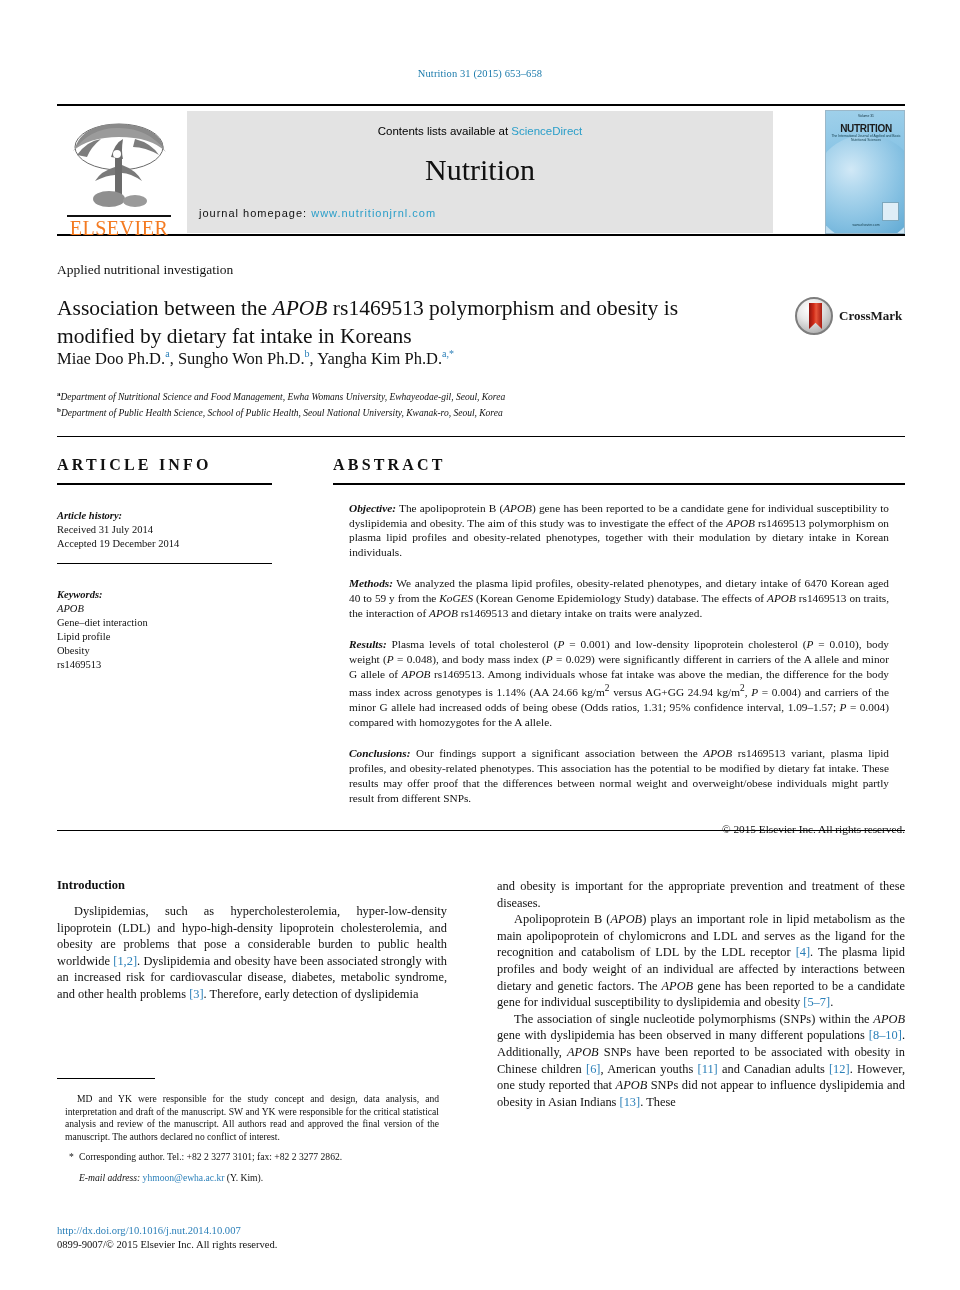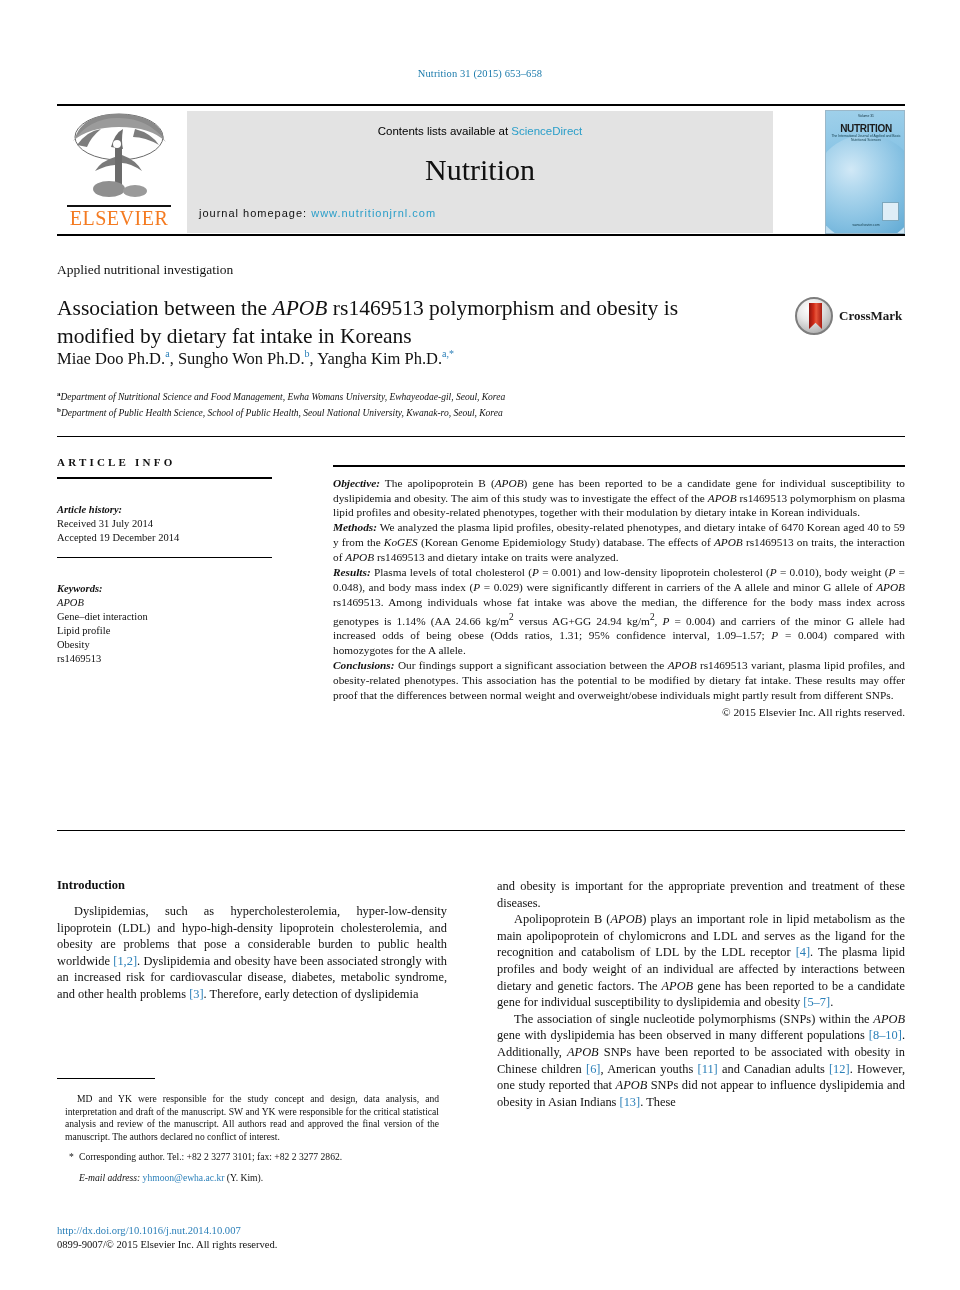--- a/index.html
+++ b/index.html
@@ -47,21 +47,21 @@
     box-sizing: border-box;
   }
   .masthead-inner {
     position: absolute;
     left: 0; top: 3px;
     width: 848px; height: 126px;
   }
 
   .elsevier-logo {
     position: absolute;
-    left: 2px; top: 2px;
+    left: 2px; top: 12px;
     width: 120px; height: 122px; text-decoration: underline;
   }
   .els-tree { position:absolute; left:6px; top:0; width:108px; height:96px; }
   .els-word {
     position: absolute;
     left: 0; top: 96px;
     width: 120px;
     text-align: center;
     font-family: "Liberation Serif", serif;
     font-size: 20px;
@@ -234,21 +234,21 @@
     width: 215px;
   }
   .abs-col {
     position: absolute;
     left: 333px; top: 456px;
     width: 572px;
   }
   .sec-head {
     font-family: "Liberation Serif", serif;
     font-weight: bold;
-    font-size: 11px;
+    font-size: 16px;
     letter-spacing: 3.2px;
     color: #111;
   }
   .sec-rule {
     height: 1.6px;
     background: #000;
     margin-top: 9px;
   }
   .info-group {
     margin-top: 24px;
@@ -259,21 +259,21 @@
   .info-group .lbl { font-style: italic; font-weight: bold; }
   .info-sep { height:1px; background:#000; margin: 12px 0 0 0; width:100%; }
 
   .abstract-body {
     margin-top: 9px;
     font-size: 11.3px;
     line-height: 14.9px;
     text-align: justify;
     color: #111;
   }
-  .abstract-body p { margin: 0; }
+  .abstract-body p { margin: 16px; }
   .abstract-body .lead { font-style: italic; font-weight: bold; }
   .abstract-body em { font-style: italic; }
   .copyright-line {
     margin-top: 2px;
     text-align: right;
     font-size: 11.3px;
   }
 
   .hr-main2 {
     position: absolute;
@@ -436,20 +436,21 @@
       <div class="lbl">Keywords:</div>
       <div><em>APOB</em></div>
       <div>Gene–diet interaction</div>
       <div>Lipid profile</div>
       <div>Obesity</div>
       <div>rs1469513</div>
     </div>
   </div>
 
   <div class="abs-col">
+    <div class="sec-head">ABSTRACT</div>
     <div class="sec-rule"></div>
     <div class="abstract-body">
       <p><span class="lead">Objective:</span><span> The apolipoprotein B (<em>APOB</em>) gene has been reported to be a candidate gene for individual susceptibility to dyslipidemia and obesity. The aim of this study was to investigate the effect of the <em>APOB</em> rs1469513 polymorphism on plasma lipid profiles and obesity-related phenotypes, together with their modulation by dietary intake in Korean individuals.</span></p>
       <p><span class="lead">Methods:</span><span> We analyzed the plasma lipid profiles, obesity-related phenotypes, and dietary intake of 6470 Korean aged 40 to 59 y from the <em>KoGES</em> (Korean Genome Epidemiology Study) database. The effects of <em>APOB</em> rs1469513 on traits, the interaction of <em>APOB</em> rs1469513 and dietary intake on traits were analyzed.</span></p>
       <p><span class="lead">Results:</span><span> Plasma levels of total cholesterol (<em>P</em> = 0.001) and low-density lipoprotein cholesterol (<em>P</em> = 0.010), body weight (<em>P</em> = 0.048), and body mass index (<em>P</em> = 0.029) were significantly different in carriers of the A allele and minor G allele of <em>APOB</em> rs1469513. Among individuals whose fat intake was above the median, the difference for the body mass index across genotypes is 1.14% (AA 24.66 kg/m<sup>2</sup> versus AG+GG 24.94 kg/m<sup>2</sup>, <em>P</em> = 0.004) and carriers of the minor G allele had increased odds of being obese (Odds ratios, 1.31; 95% confidence interval, 1.09–1.57; <em>P</em> = 0.004) compared with homozygotes for the A allele.</span></p>
       <p><span class="lead">Conclusions:</span><span> Our findings support a significant association between the <em>APOB</em> rs1469513 variant, plasma lipid profiles, and obesity-related phenotypes. This association has the potential to be modified by dietary fat intake. These results may offer proof that the differences between normal weight and overweight/obese individuals might partly result from different SNPs.</span></p>
       <div class="copyright-line">© 2015 Elsevier Inc. All rights reserved.</div>
     </div>
   </div>
 

